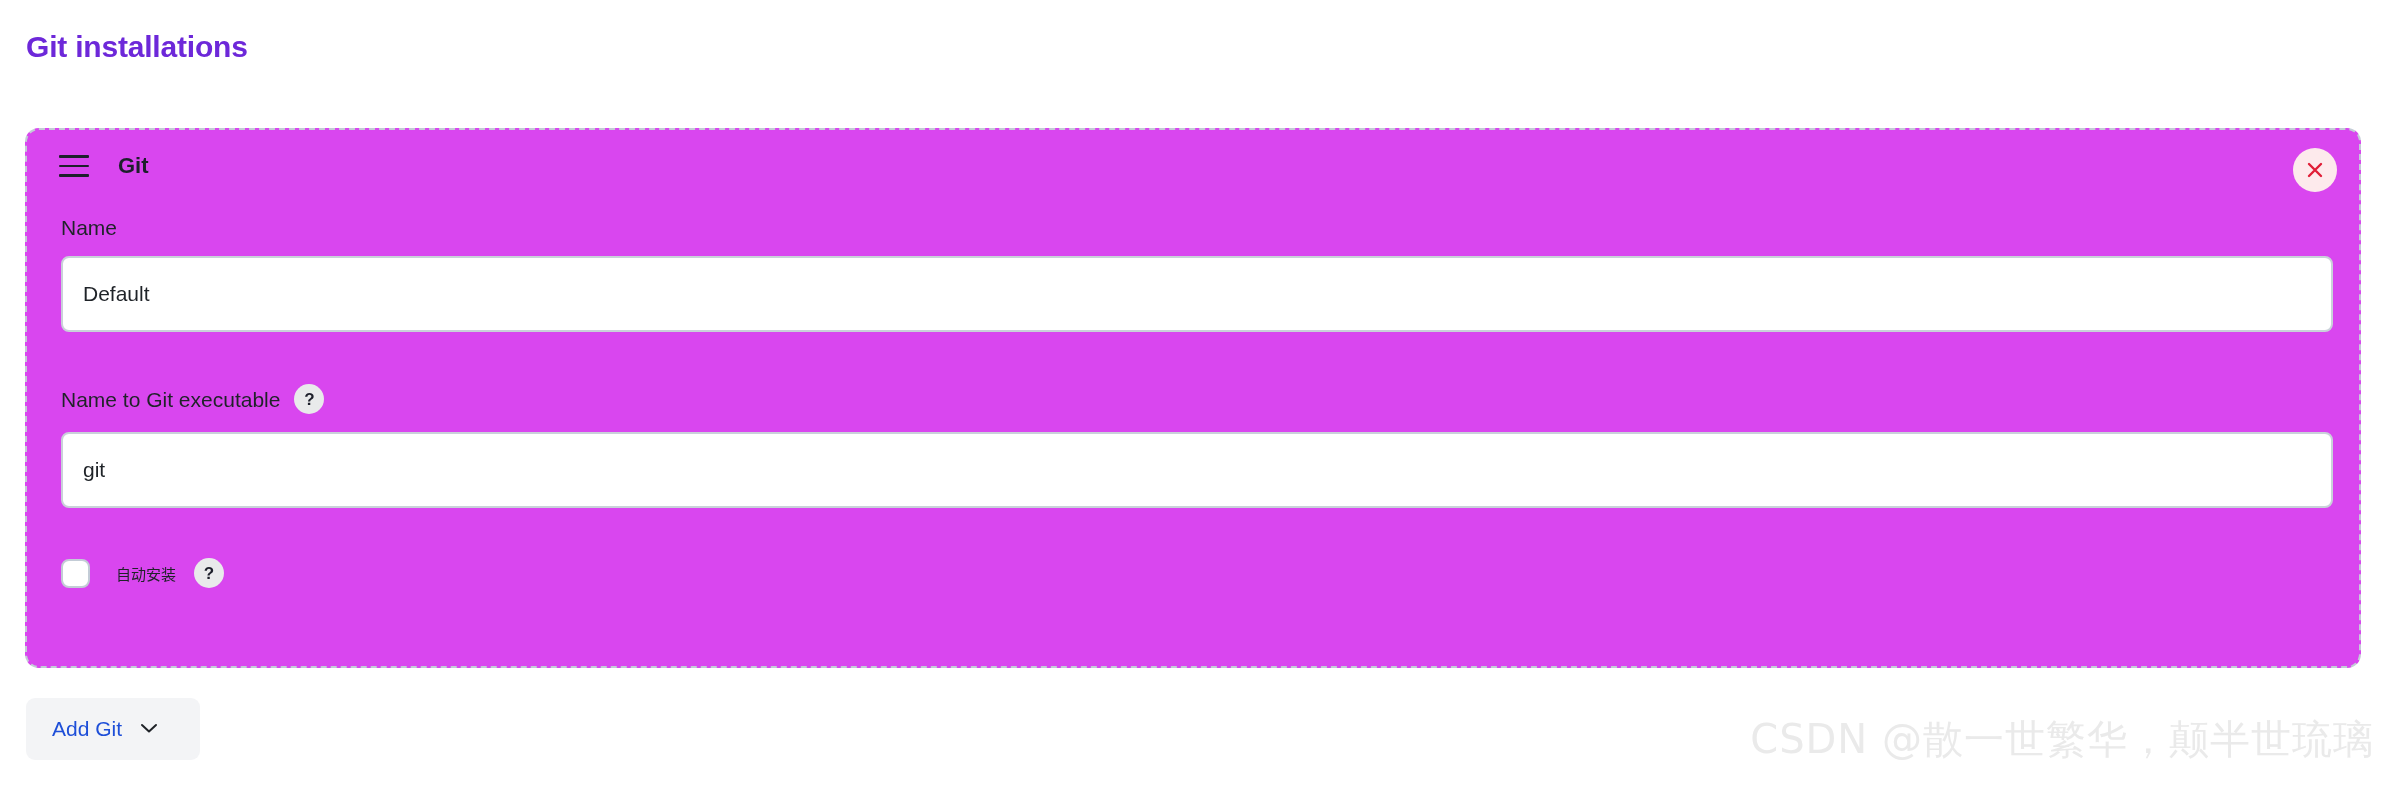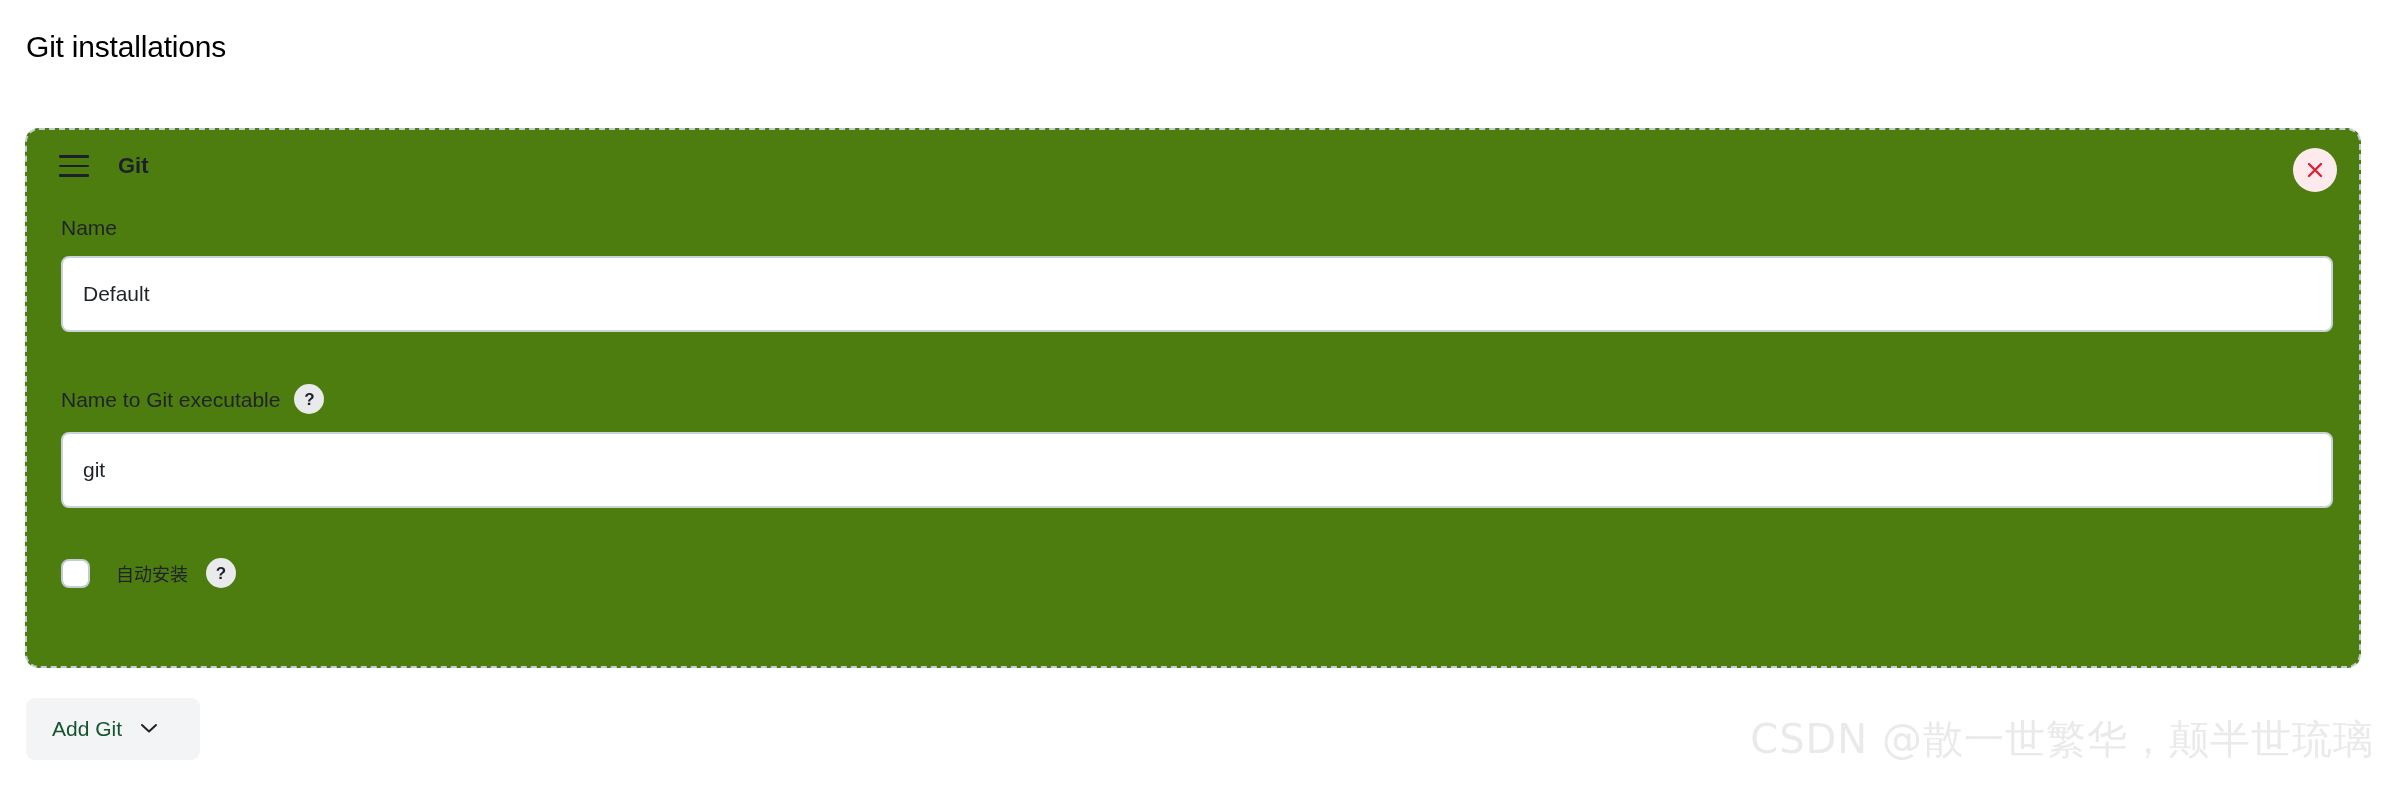--- a/index.html
+++ b/index.html
@@ -16,35 +16,35 @@
     color: #1f2328;
     position: relative;
   }
 
   
   .page-title {
     position: absolute;
     left: 26px;
     top: 30px;
     font-size: 30px;
-    font-weight: normal;
-    color: #000000;
+    font-weight: bold;
+    color: #6d28d9;
     letter-spacing: -0.2px;
   }
 
   
   .git-card {
     position: absolute;
     left: 25px;
     top: 128px;
     width: 2336px;
     height: 540px;
     border: 2px dashed #c3ccd6;
     border-radius: 14px;
-    background: #4d7c0f;
+    background: #d946ef;
   }
 
   
   .card-header {
     position: absolute;
     left: 0;
     top: 0;
     width: 100%;
     height: 72px;
     display: flex;
@@ -160,21 +160,21 @@
     height: 29px;
     border: 2.5px solid #c3ccd6;
     border-radius: 8px;
     background: #ffffff;
     cursor: pointer;
     flex: none;
   }
 
   .checkbox-label {
     margin-left: 26px;
-    font-size: 18px;
+    font-size: 15px;
     color: #1f2328;
     font-family: "Liberation Sans", "DejaVu Sans", "Noto Sans CJK SC", sans-serif;
   }
 
   .checkbox-row .help-badge { margin-left: 18px; }
 
   
   .add-git-button {
     position: absolute;
     left: 26px;
@@ -186,21 +186,21 @@
     border: none;
     border-radius: 9px;
     display: flex;
     align-items: center;
     gap: 18px;
     cursor: pointer;
     font-family: "Liberation Sans", "DejaVu Sans", sans-serif;
   }
   .add-git-button .label {
     font-size: 21px;
-    color: #14532d;
+    color: #1d4ed8;
   }
 
   
   .watermark {
     position: absolute;
     right: 10px;
     top: 712px;
     font-size: 40px;
     color: #eaeaea;
     white-space: nowrap;

